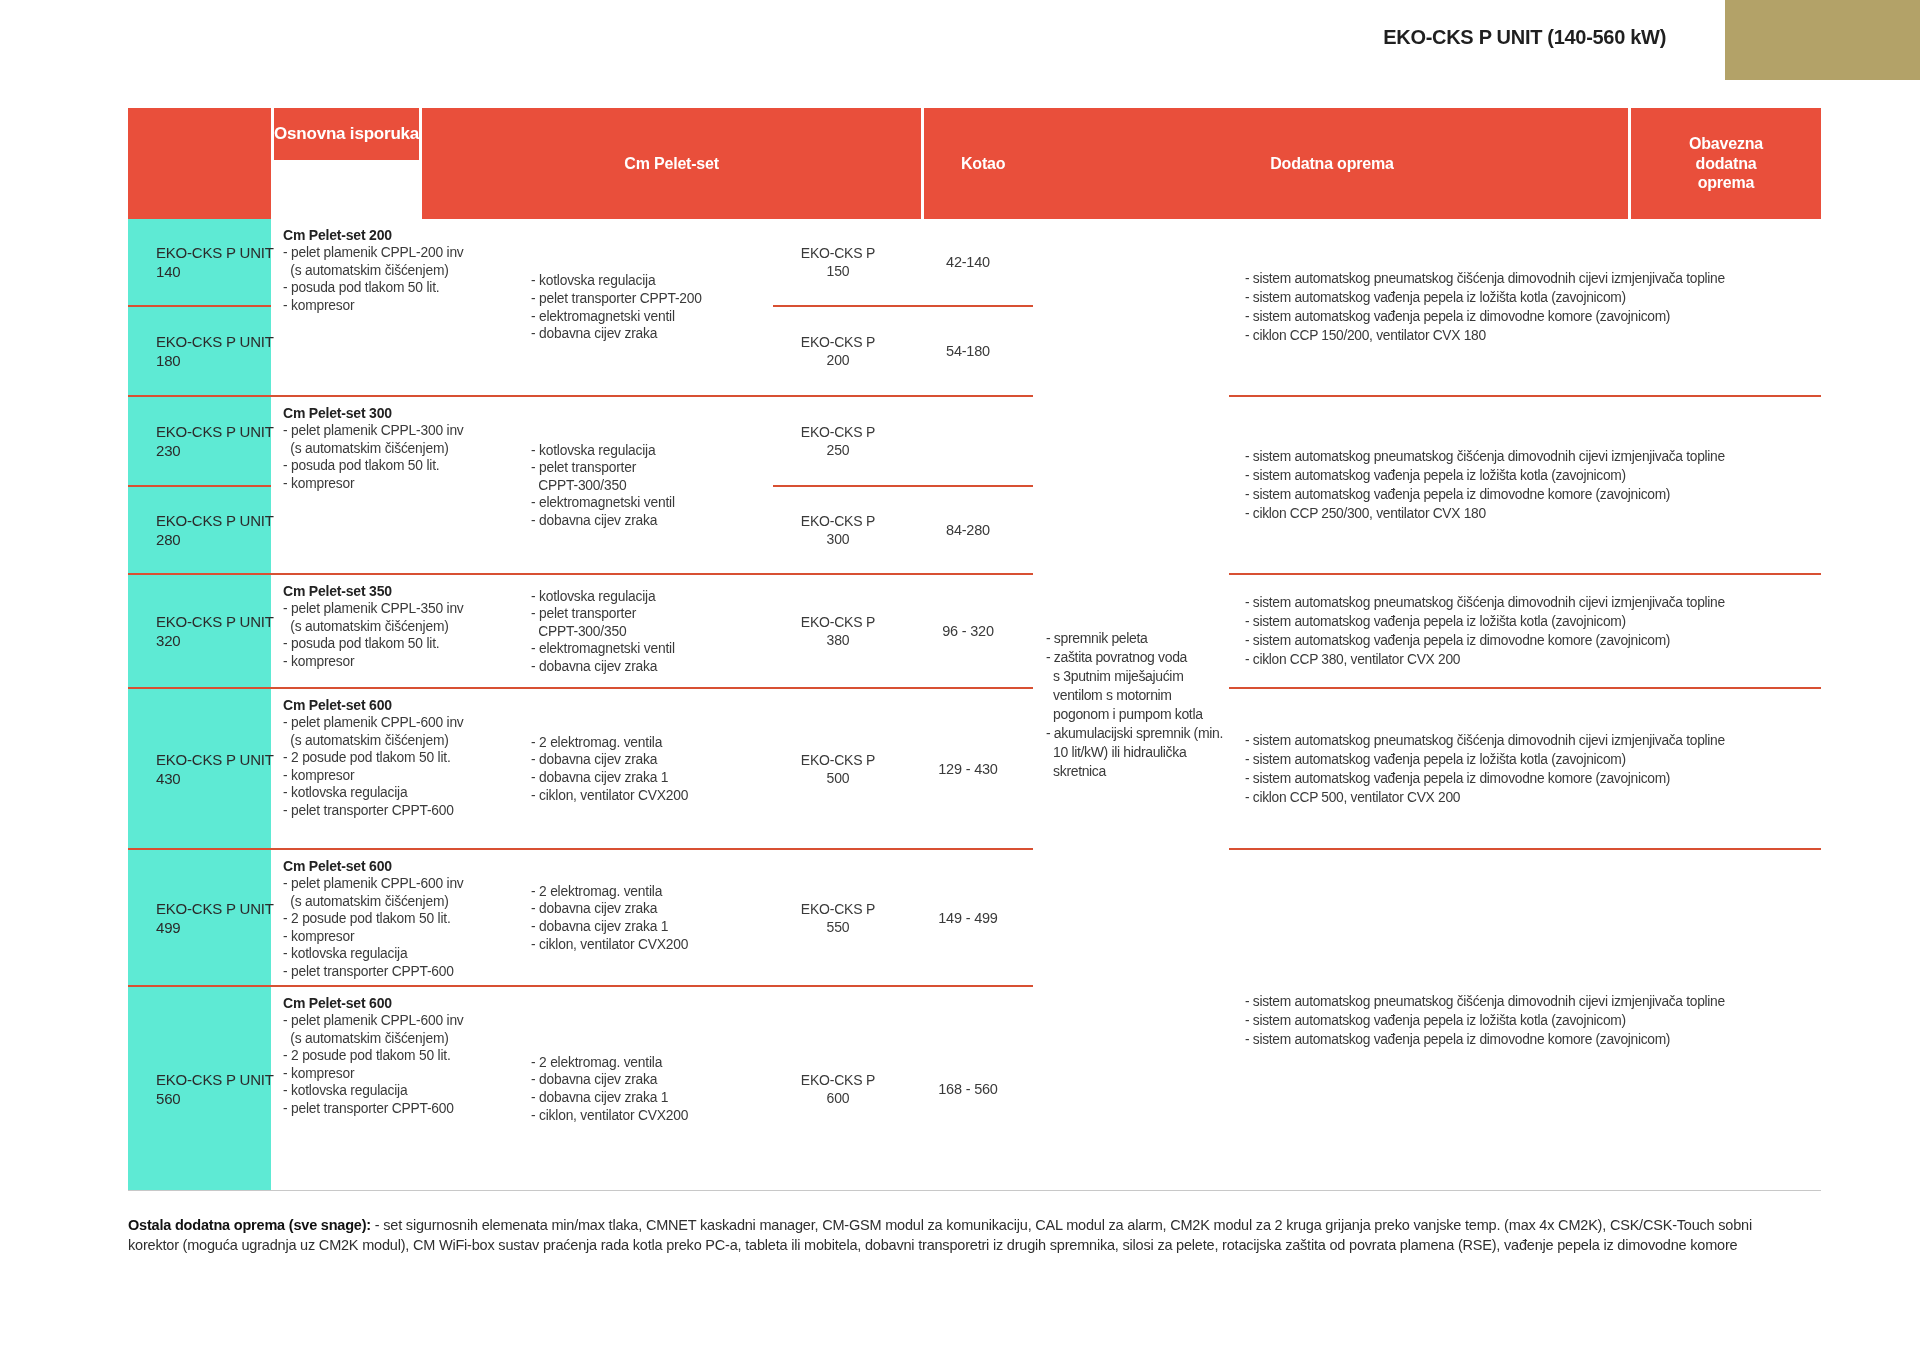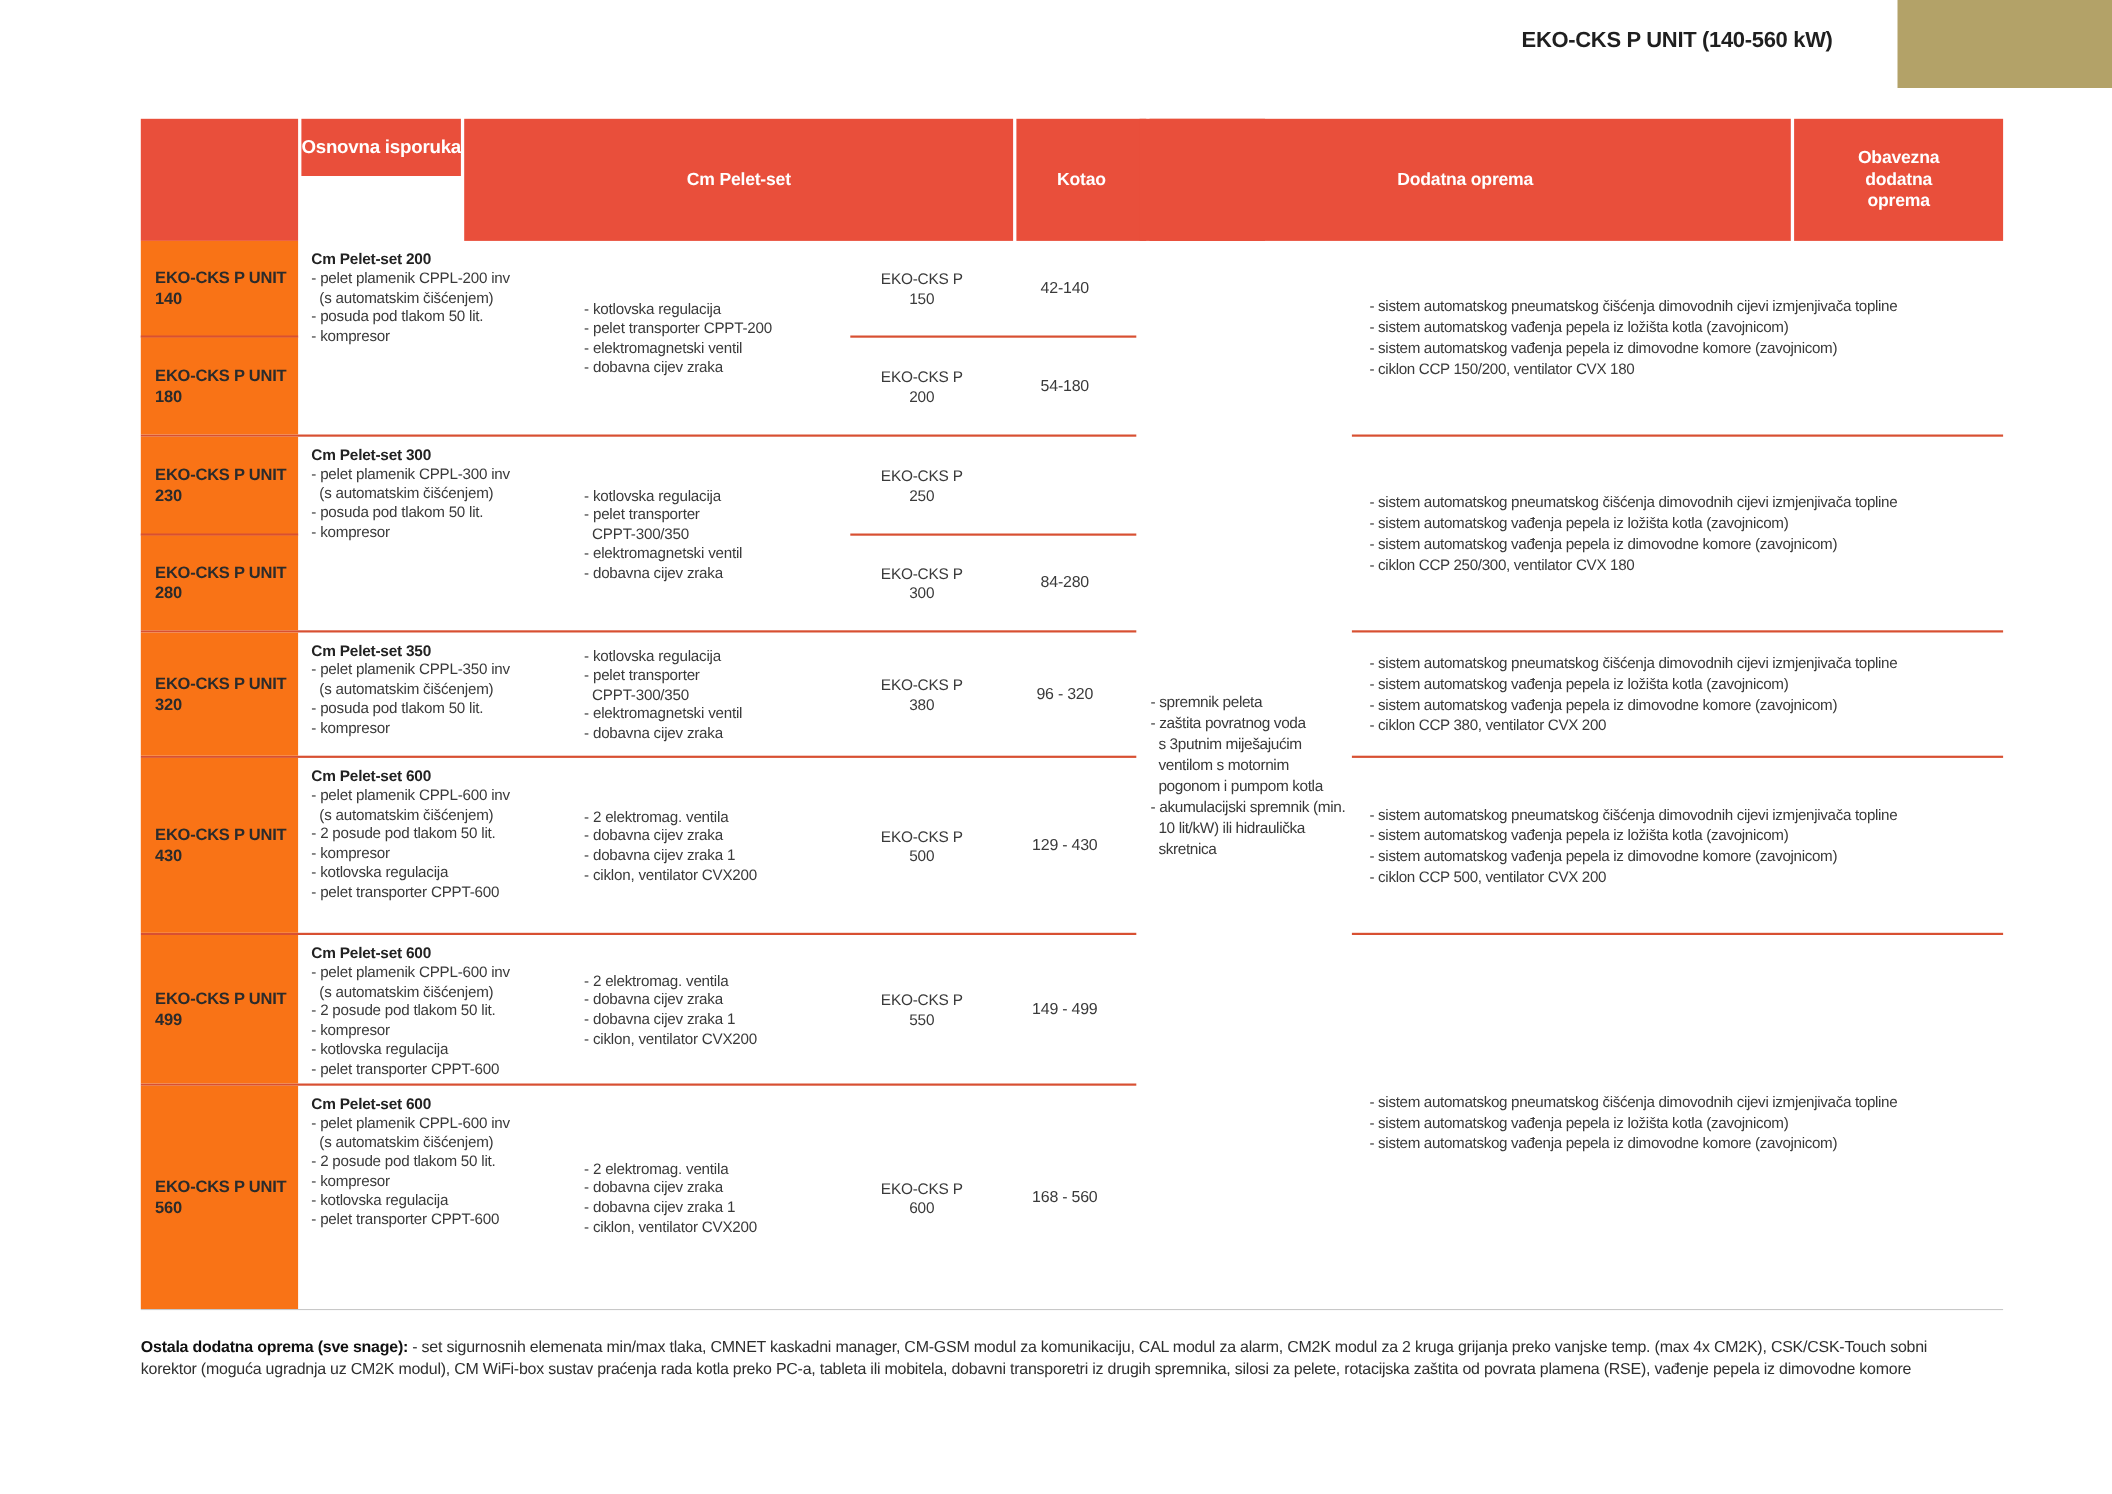--- a/index.html
+++ b/index.html
@@ -26,21 +26,21 @@
   .h-obavezna{width:190px;font-size:16px;}
   .h-dodatna{flex:1;font-size:16px;}
 
   
   .tbody{position:relative;border-bottom:1px solid #c8c8c8;}
   .left-stack{width:905px;}
   .group{display:flex;box-sizing:border-box;border-bottom:2px solid #d85032;}
   .group:last-child{border-bottom:none;}
 
   .g-labels{width:143px;display:flex;flex-direction:column;}
-  .label-cell{background:#f97316;flex:1;display:flex;align-items:center;box-sizing:border-box;padding-left:13px;font-size:15px;line-height:19px;white-space:pre;color:#2b2b2b;font-weight:bold;}
+  .label-cell{background:#5eead4;flex:1;display:flex;align-items:center;box-sizing:border-box;padding-left:28px;font-size:15px;line-height:19px;white-space:pre;color:#2b2b2b;}
   .label-cell.bordered{flex:none;border-bottom:2px solid #d85032;}
 
   .g-pelet{width:502px;display:flex;box-sizing:border-box;padding:7px 0 0 12px;}
   .p-left{width:248px;}
   .p-title{font-weight:bold;font-size:14px;line-height:18px;color:#222;white-space:pre;}
   .p-text{font-size:13.8px;line-height:17.6px;white-space:pre;}
   .p-right{flex:1;align-self:center;font-size:13.8px;line-height:17.6px;white-space:pre;padding-bottom:6px;}
 
   .g-kr{width:260px;display:flex;flex-direction:column;}
   .kr-row{flex:1;display:flex;}

